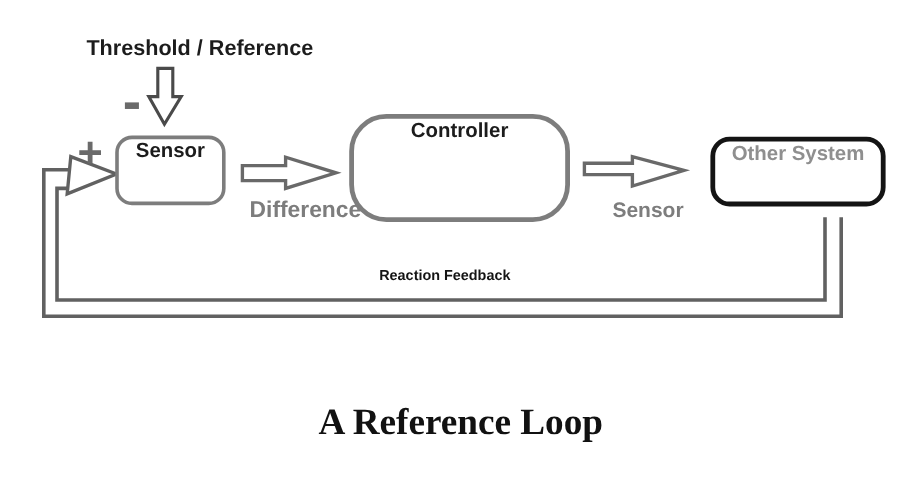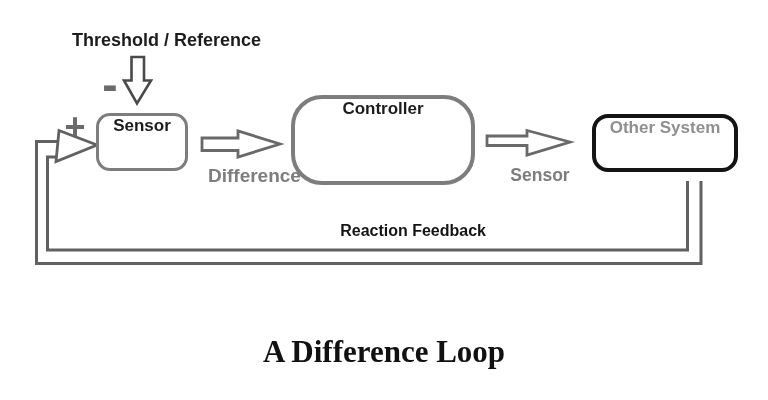--- a/index.html
+++ b/index.html
@@ -28,21 +28,21 @@
     background:#ffffff;font-weight:bold;font-size:17px;color:var(--text-black);
     box-sizing:border-box;
   }
   .node-sensor{left:96px;top:113px;width:92px;height:58px;border:3px solid var(--box-border);border-radius:14px;}
   .node-controller{left:291px;top:95px;width:184px;height:90px;border:4px solid var(--box-border);border-radius:31px;}
   .node-other{left:592px;top:114px;width:146px;height:58px;border:4px solid var(--emphasis-border);border-radius:16px;color:#8f8f8f;}
   .lbl{position:absolute;font-weight:bold;white-space:nowrap;margin-left:16px;}
   .lbl-threshold{left:56px;top:30px;font-size:18px;color:var(--text-black);}
   .lbl-difference{left:192px;top:165px;width:92px;text-align:center;font-size:19px;color:var(--label-gray);}
   .lbl-action{left:479px;top:165px;width:90px;text-align:center;font-size:17.5px;color:var(--label-gray);}
-  .lbl-feedback{left:300px;top:222px;width:170px;text-align:right;font-size:16px;color:var(--emphasis-border);}
+  .lbl-feedback{left:300px;top:222px;width:170px;text-align:left;font-size:12px;color:var(--emphasis-border);}
   .sign{position:absolute;color:var(--sign-gray);font-weight:bold;text-align:center;}
   .sign-minus{left:96px;top:62px;width:28px;height:44px;line-height:44px;font-size:46px;}
   .sign-plus{left:61px;top:108px;width:28px;height:38px;line-height:38px;font-size:36px;}
   .title{
     position:absolute;left:0;top:334px;width:768px;text-align:center;
     font-family:"Liberation Serif", serif;font-weight:bold;font-size:31px;color:#111111;
   }
 </style>
 </head>
 <body>
@@ -78,15 +78,15 @@
   <div class="node node-other">
     <span>Other System</span>
   </div>
 
   <div class="lbl lbl-difference">Difference</div>
 
   <div class="lbl lbl-action">Sensor</div>
 
   <div class="lbl lbl-feedback">Reaction Feedback</div>
 
-  <div class="title">A Difference Loop</div>
+  <div class="title">A Reference Loop</div>
 
 </div>
 
 </body></html>

